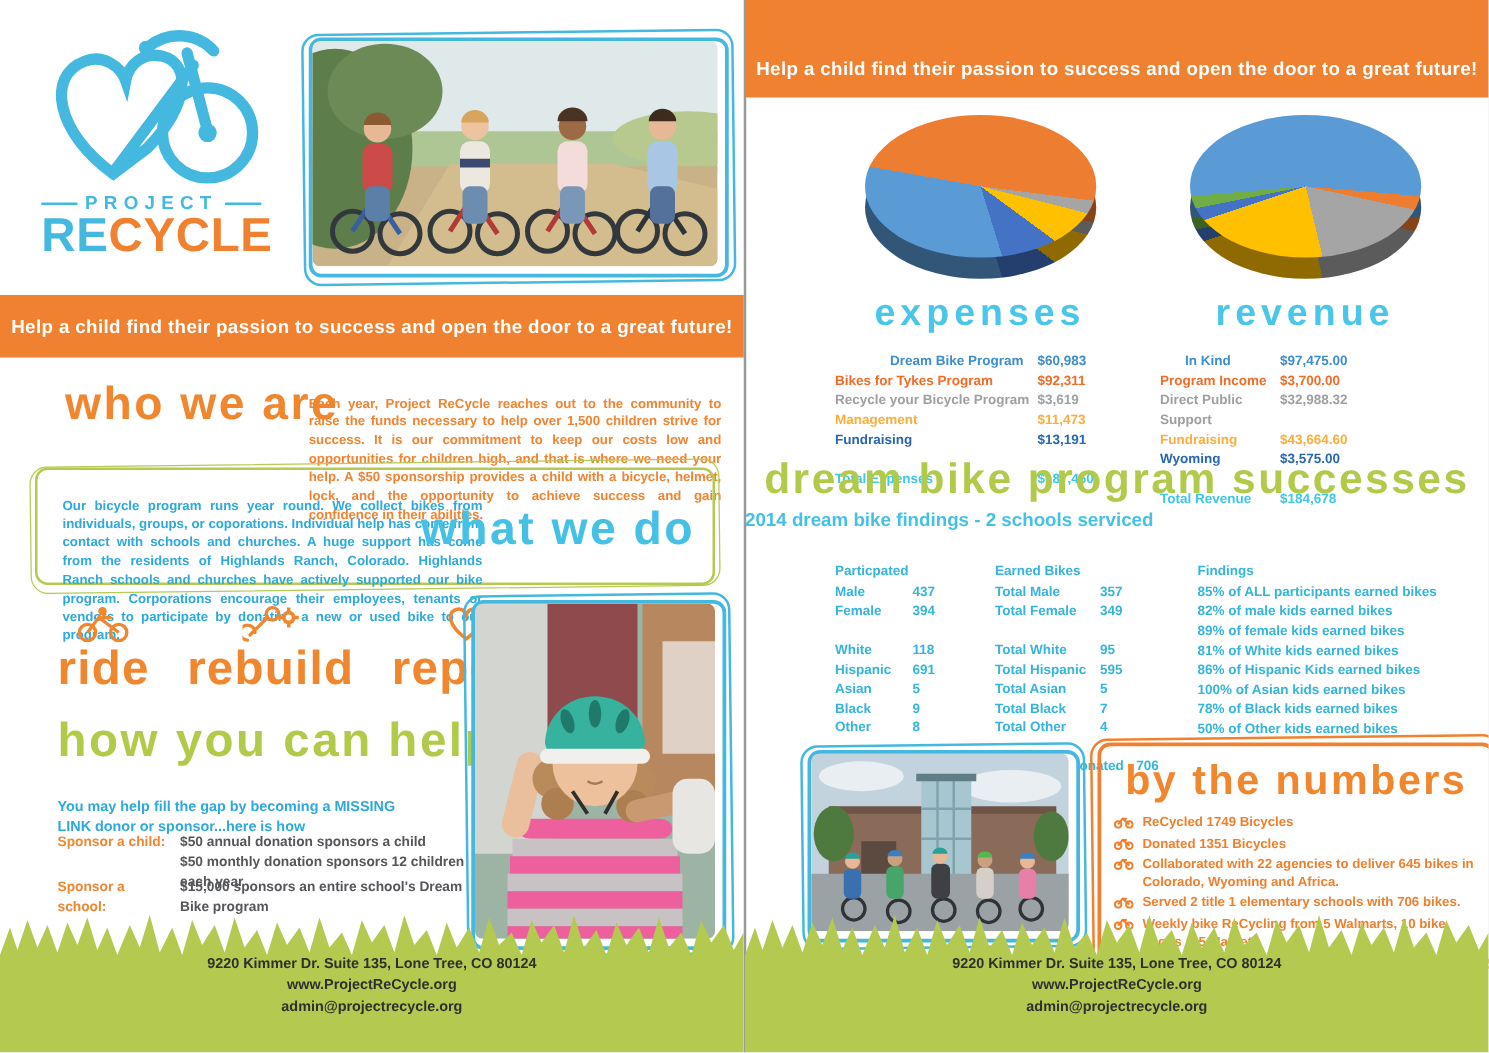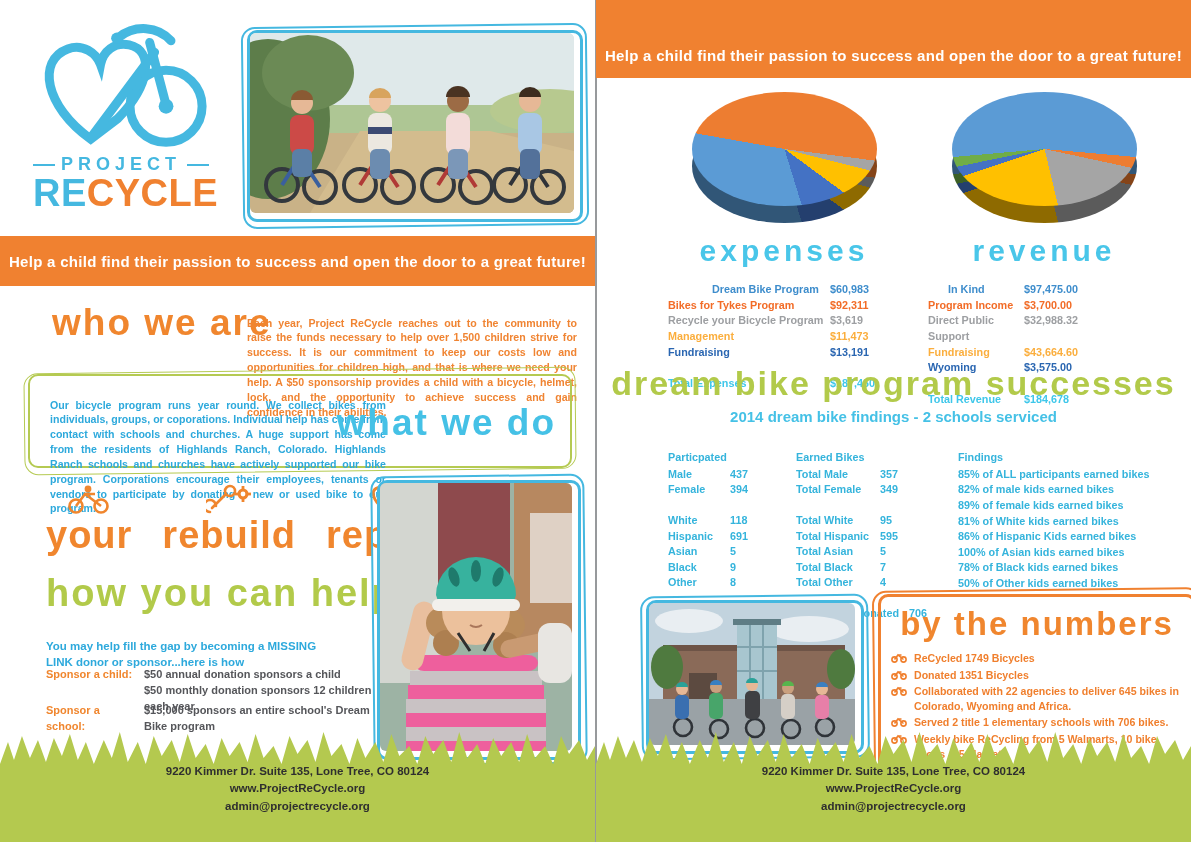--- a/index.html
+++ b/index.html
@@ -24,21 +24,21 @@
   .h-green{color:#b2ca4a;}
 
   .sketch{position:relative;border:3px solid var(--c);border-radius:10px;}
   .sketch::after{content:"";position:absolute;inset:-8px;border:2px solid var(--c);border-radius:14px;transform:rotate(-.7deg);pointer-events:none;}
   .photo-frame{--c:#45b8e0;background:#fff;}
   .photo-frame svg{display:block;border-radius:6px;}
 
   
   .logo{position:absolute;left:33px;top:16px;width:176px;text-align:center;z-index:2;}
   .logo svg{display:block;margin:0 auto;}
-  .logo-project{display:flex;align-items:center;gap:6px;color:#45b8e0;font-weight:700;font-size:18px;letter-spacing:5px;margin-top:0;}
+  .logo-project{display:flex;align-items:center;gap:6px;color:#45b8e0;font-weight:700;font-size:15px;letter-spacing:5px;margin-top:0;}
   .logo-project .rule{flex:1;height:2px;background:#45b8e0;}
   .logo-recycle{font-size:38px;font-weight:800;letter-spacing:.5px;line-height:.95;color:#45b8e0;}
   .logo-recycle .cycle{color:#f08130;}
 
   .photo-riding{position:absolute;left:247px;top:30px;width:330px;height:186px;z-index:2;}
   .who-heading{position:absolute;left:52px;top:302px;font-size:37px;letter-spacing:2px;}
   .who-body{position:absolute;left:247px;top:305px;width:330px;color:#f08432;font-size:10.6px;font-weight:600;line-height:1.4;text-align:justify;}
   .what-box{position:absolute;left:28px;top:374px;width:540px;height:90px;--c:#b5ca52;border-width:2px;}
   .what-box::after{border-width:1.5px;inset:-6px;}
   .what-body{position:absolute;left:20px;top:11px;width:336px;color:#2da9dc;font-size:10.6px;font-weight:600;line-height:1.4;text-align:justify;}
@@ -67,21 +67,21 @@
   .chart-title{text-align:center;font-size:30px;letter-spacing:4px;margin:8px 0 14px;}
   .ledger{font-size:10.8px;font-weight:700;line-height:1.45;}
   .ledger-row{display:grid;}
   .chart-expenses .ledger-row{grid-template-columns:162px 1fr;}
   .chart-revenue .ledger-row{grid-template-columns:96px 1fr;}
   .ledger-total{display:grid;margin-top:17px;color:#3ec7ea;font-size:10.8px;font-weight:700;}
   .chart-expenses .ledger-total{grid-template-columns:162px 1fr;}
   .chart-revenue .ledger-total{grid-template-columns:96px 1fr;}
 
   .succ-title{position:absolute;left:0;top:364px;width:100%;text-align:center;font-size:34px;letter-spacing:2px;}
-  .succ-sub{position:absolute;left:0;top:406px;width:100%;text-align:center;color:#45c1e6;font-weight:700;font-size:15px;line-height:1.4;}
+  .succ-sub{position:absolute;left:0;top:406px;width:100%;text-align:left;color:#45c1e6;font-weight:700;font-size:15px;line-height:1.4;}
   .stats{position:absolute;top:450px;color:#35b4dc;font-size:10.8px;line-height:1.45;font-weight:600;}
   .stats .hdr{font-weight:700;margin-bottom:1px;}
   .stats-part{left:72px;width:122px;}
   .stats-earned{left:200px;width:155px;}
   .stats-find{left:362px;width:220px;}
   .stat-row{display:grid;grid-template-columns:62px 1fr;}
   .stats-earned .stat-row{grid-template-columns:84px 1fr;}
   .stat-gap{height:15px;}
   .stat-total{font-weight:700;display:flex;gap:10px;}
   .find-line{white-space:nowrap;}
@@ -190,21 +190,21 @@
     <div class="rrr">
       <div class="rrr-item">
         <svg width="44" height="30" viewBox="0 0 44 30">
           <g fill="none" stroke="#f0862e" stroke-width="2.6">
             <circle cx="9" cy="22" r="6.5"></circle>
               <circle cx="34" cy="22" r="6.5"></circle>
             <path d="M9,22 L18,10 L34,22 M18,10 L28,10"></path>
           </g>
           <circle cx="21" cy="5" r="3.4" fill="#f0862e"></circle>
         </svg>
-        <span class="rrr-word">your</span>
+        <span class="rrr-word">ride</span>
       </div>
       <div class="rrr-item">
         <svg width="46" height="30" viewBox="0 0 46 30">
           <g fill="none" stroke="#f0862e" stroke-width="2.6" stroke-linecap="round">
             <path d="M6,24 L20,10"></path>
             <path d="M4,28 a6,6 0 1 1 6,-6"></path>
             <circle cx="24" cy="7" r="5"></circle>
           </g>
           <g fill="#f0862e">
             <circle cx="37" cy="10" r="5.5"></circle>

